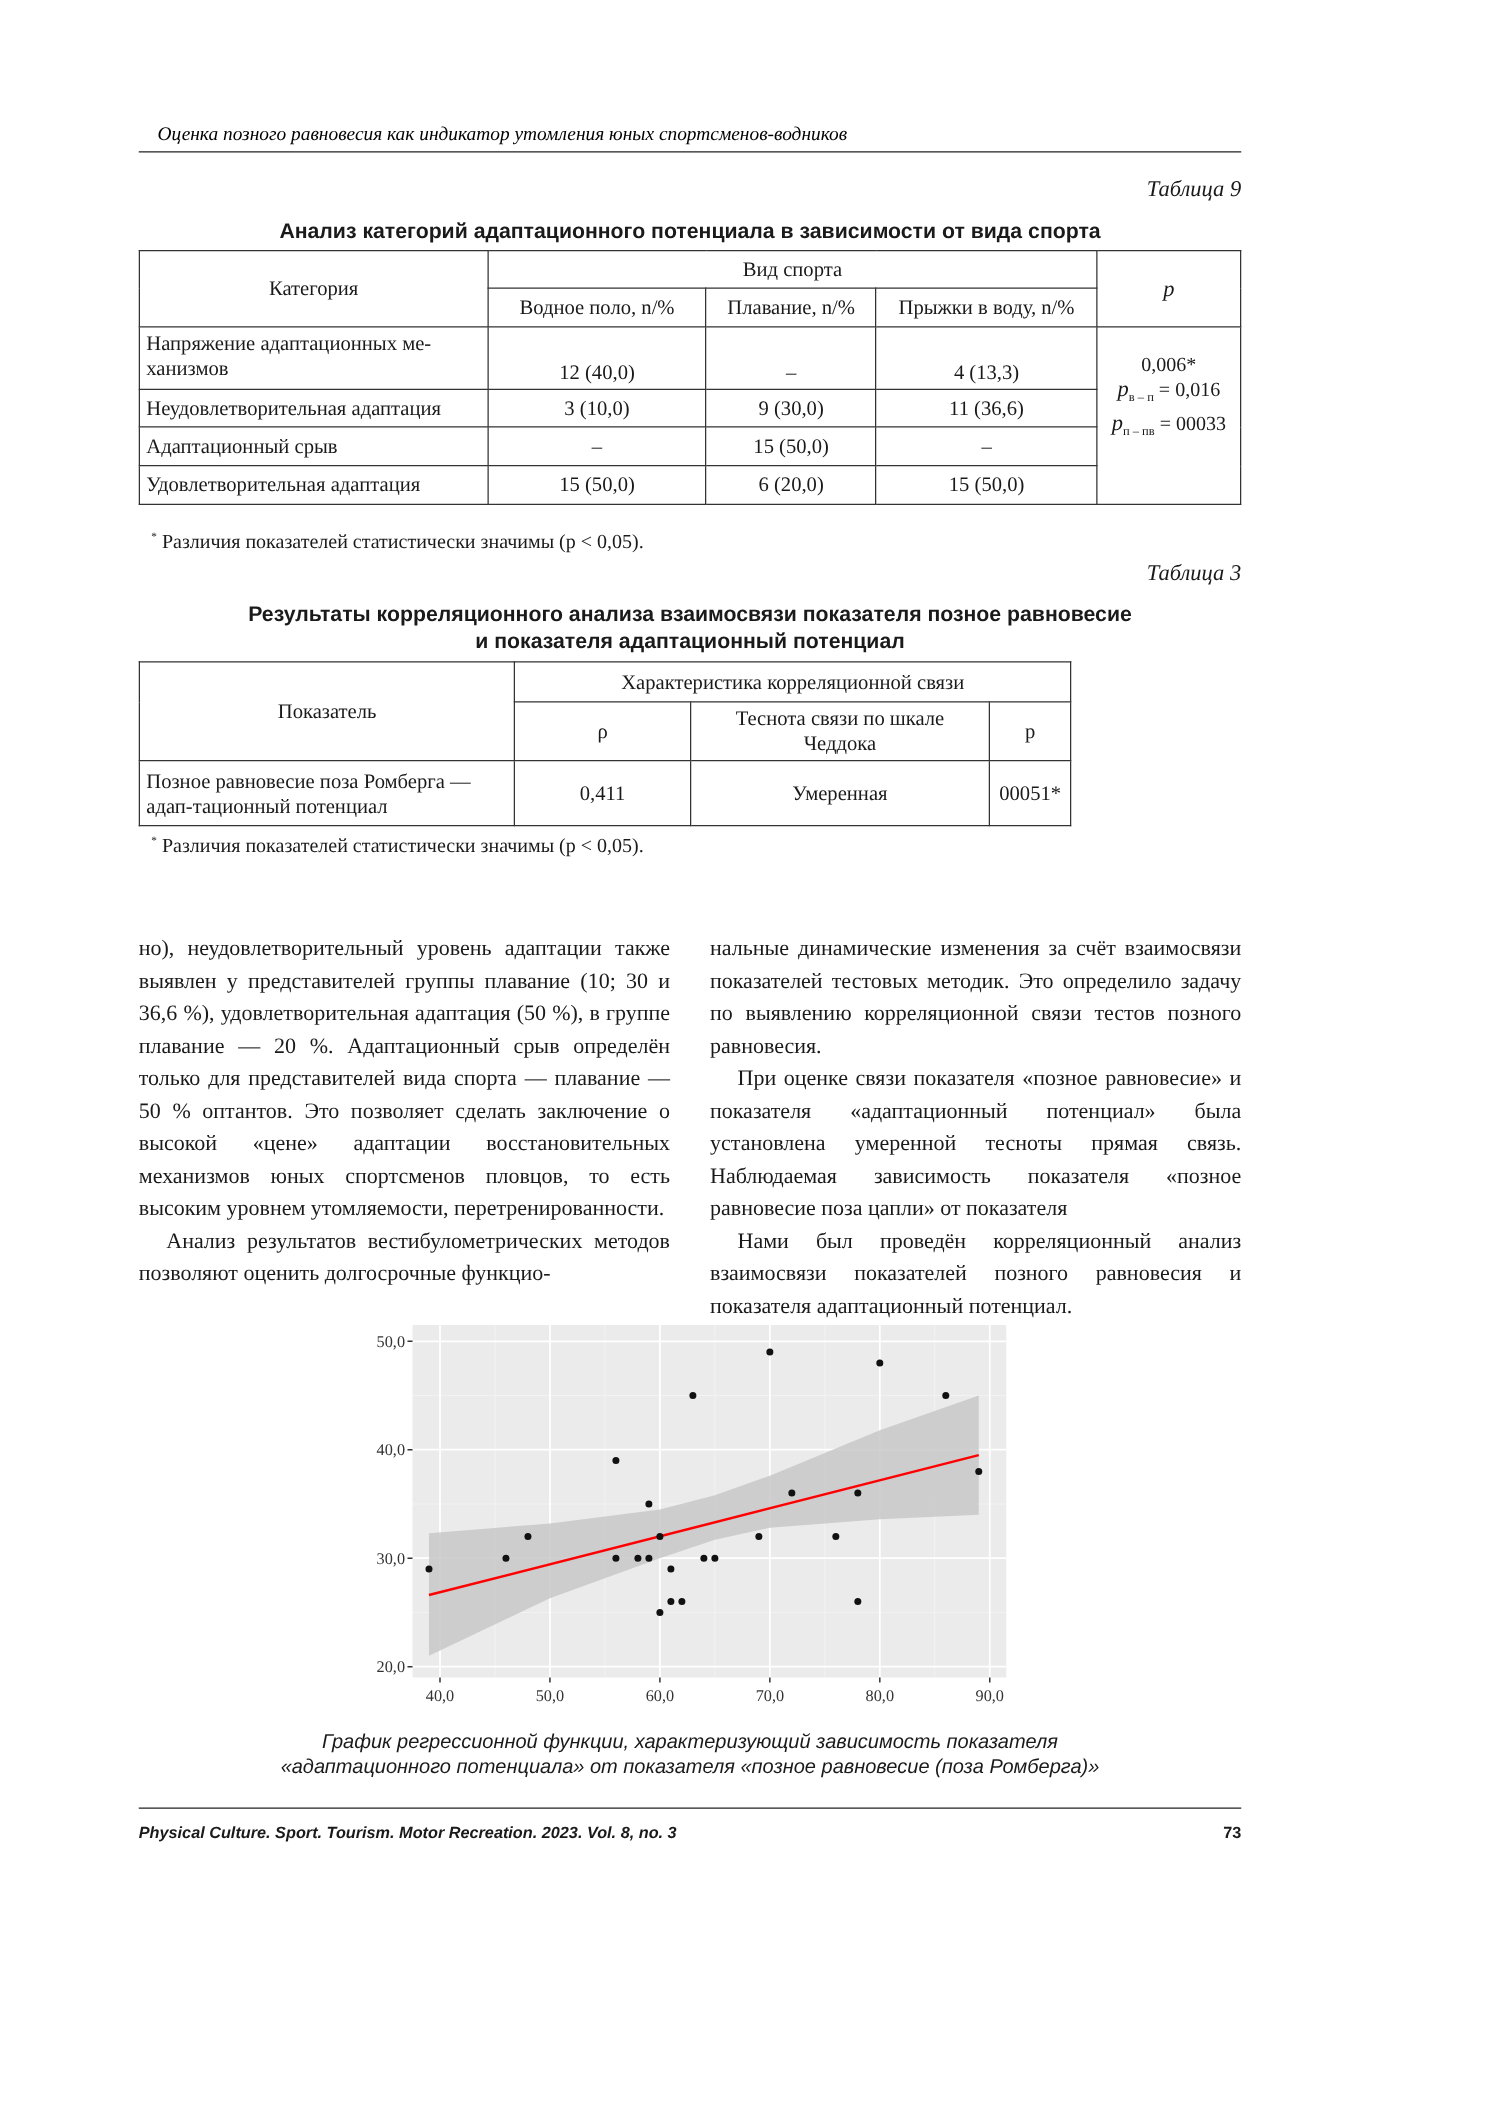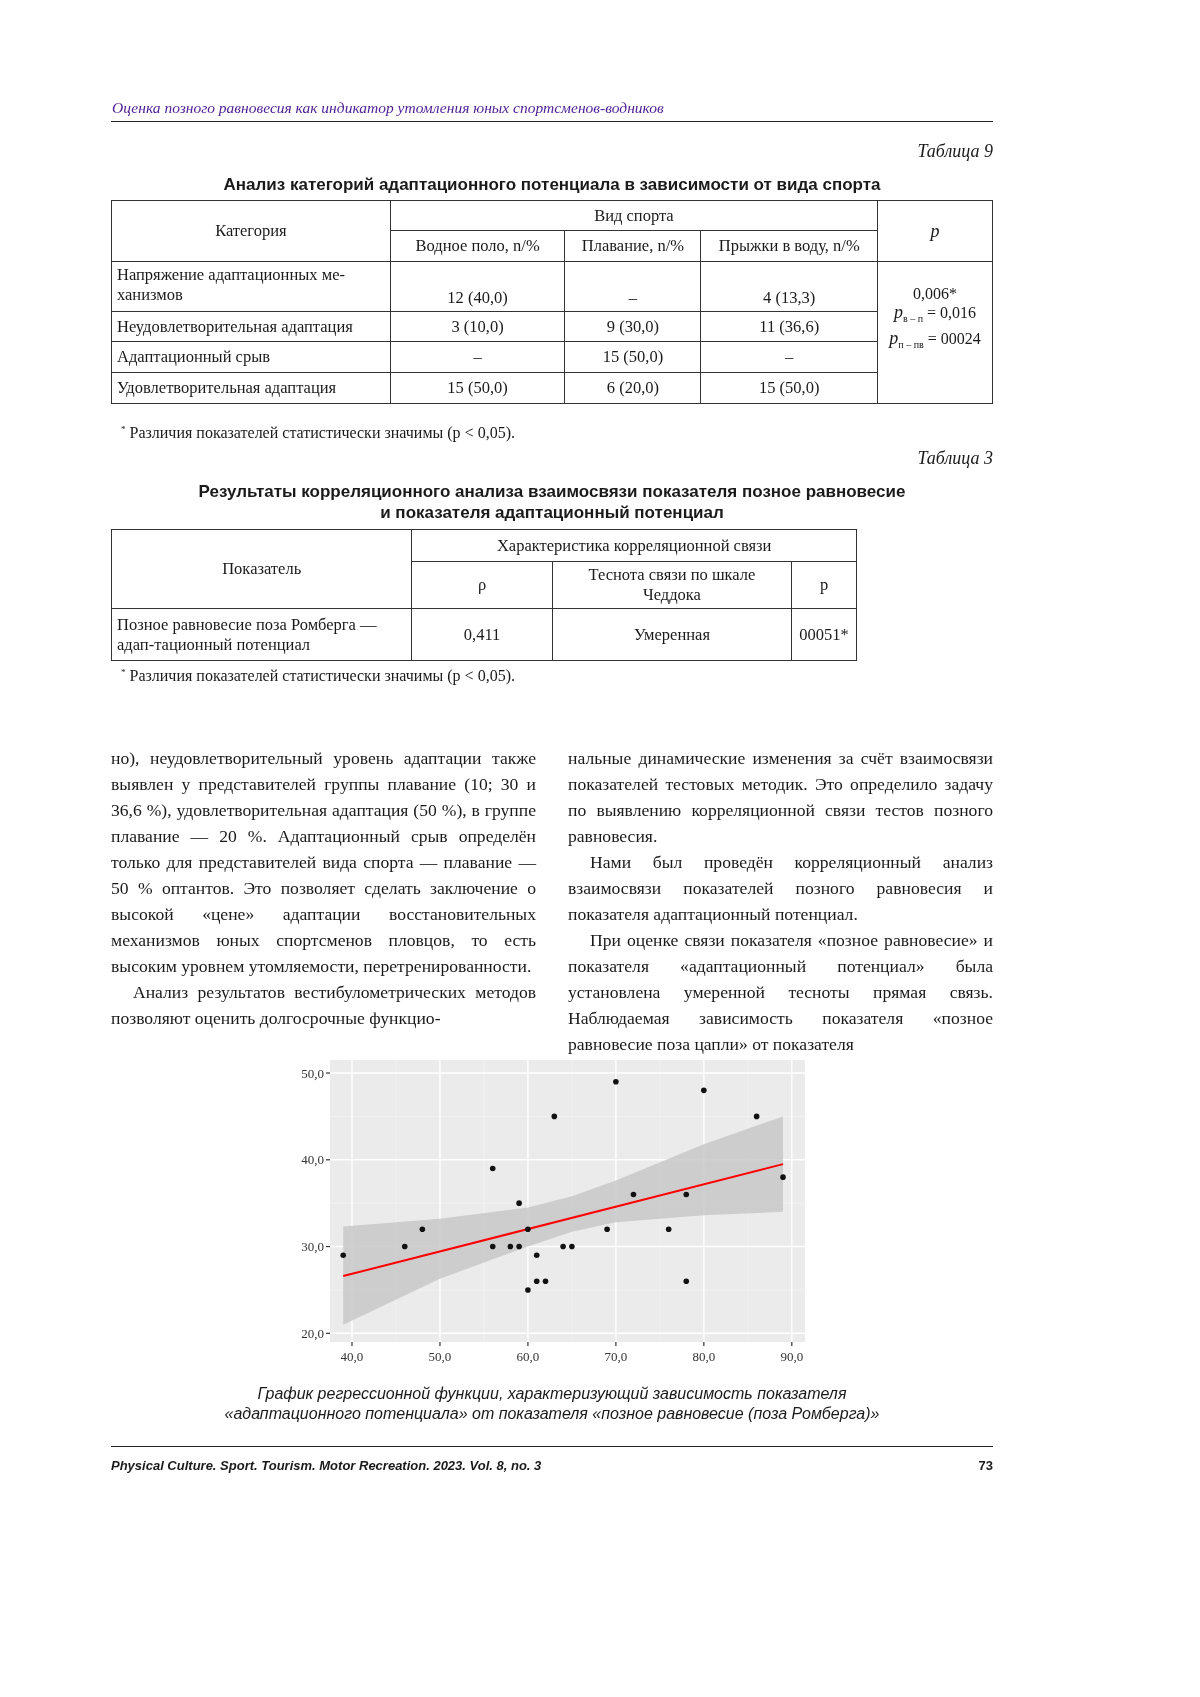--- a/index.html
+++ b/index.html
@@ -1,18 +1,18 @@
 <!DOCTYPE html>
 <html><head>
 <meta charset="utf-8">
 <style>
   html, body { margin:0; padding:0; background:#fff; }
   body { width:1200px; height:1697px; position:relative; font-family:"Liberation Serif", serif; color:#1a1a1a; overflow:hidden; }
   .abs { position:absolute; }
-  .running-head { left:112px; top:99px; width:882px; font-style:italic; font-size:15.5px; color:#4c1d95; }
+  .running-head { left:126px; top:99px; width:882px; font-style:italic; font-size:15.5px; color:#000000; }
   .head-rule { left:111px; top:121px; width:882px; height:0; border-top:1.3px solid #222; }
   .tab-label { right:207px; font-style:italic; font-size:18px; }
   .tab-title { left:111px; width:882px; text-align:center; font-family:"Liberation Sans", sans-serif; font-weight:bold; font-size:17px; line-height:21px; }
   table.data { border-collapse:collapse; font-size:16.5px; line-height:20px; }
   table.data td { border:1.2px solid #333; padding:3px 5px; vertical-align:middle; }
   .c { text-align:center; }
   .note { font-size:16px; left:121px; }
   .note sup { font-size:9px; }
   .col { font-size:17.6px; line-height:26px; text-align:justify; width:425px;margin-top:38px; }
   .col p { margin:0; }
@@ -54,21 +54,21 @@
     <td class="c">Прыжки в воду, n/%</td>
   </tr>
   <tr style="height:50px">
     <td style="vertical-align:top">Напряжение адаптационных ме-ханизмов</td>
     <td class="c" style="vertical-align:bottom">12 (40,0)</td>
     <td class="c" style="vertical-align:bottom">–</td>
     <td class="c" style="vertical-align:bottom">4 (13,3)</td>
     <td rowspan="4" class="c ptab" style="vertical-align:middle; padding-top:0;">
       <div style="margin-top:-24px">0,006*</div>
       <div><i>p</i><sub>в – п</sub> <span>= 0,016</span></div>
-      <div><i>p</i><sub>п – пв</sub> <span>= 00024</span></div>
+      <div><i>p</i><sub>п – пв</sub> <span>= 00033</span></div>
     </td>
   </tr>
   <tr style="height:30px">
     <td>Неудовлетворительная адаптация</td>
     <td class="c">3 (10,0)</td>
     <td class="c">9 (30,0)</td>
     <td class="c">11 (36,6)</td>
   </tr>
   <tr style="height:31px">
     <td>Адаптационный срыв</td>
@@ -118,22 +118,22 @@
   </table>
 
 <div class="abs note" style="top:667px;"><sup>*</sup> <span>Различия показателей статистически значимы (p &lt; 0,05).</span></div>
 
 <div class="abs col" style="left:111px; top:707px;">
   <p>но), неудовлетворительный уровень адаптации также выявлен у представителей группы плавание (10; 30 и 36,6 %), удовлетворительная адаптация (50 %), в группе плавание — 20 %. Адаптационный срыв определён только для представителей вида спорта — плавание — 50 % оптантов. Это позволяет сделать заключение о высокой «цене» адаптации восстановительных механизмов юных спортсменов пловцов, то есть высоким уровнем утомляемости, перетренированности.</p>
   <p class="ind">Анализ результатов вестибулометрических методов позволяют оценить долгосрочные функцио-</p>
 </div>
 <div class="abs col" style="left:568px; top:707px;">
   <p>нальные динамические изменения за счёт взаимосвязи показателей тестовых методик. Это определило задачу по выявлению корреляционной связи тестов позного равновесия.</p>
+  <p class="ind">При оценке связи показателя «позное равновесие» и показателя «адаптационный потенциал» была установлена умеренной тесноты прямая связь. Наблюдаемая зависимость показателя «позное равновесие поза цапли» от показателя</p>
   <p class="ind">Нами был проведён корреляционный анализ взаимосвязи показателей позного равновесия и показателя адаптационный потенциал.</p>
-  <p class="ind">При оценке связи показателя «позное равновесие» и показателя «адаптационный потенциал» была установлена умеренной тесноты прямая связь. Наблюдаемая зависимость показателя «позное равновесие поза цапли» от показателя</p>
 </div>
 
 <svg class="abs" id="chart" style="left:280px; top:1050px;" width="540" height="320">
     <rect x="50" y="10" width="475" height="282" fill="#ebebeb"></rect>
     <line x1="115.97222222222223" x2="115.97222222222223" y1="10" y2="292" stroke="#f4f4f4" stroke-width="0.7"></line>
     <line x1="203.9351851851852" x2="203.9351851851852" y1="10" y2="292" stroke="#f4f4f4" stroke-width="0.7"></line>
     <line x1="291.89814814814815" x2="291.89814814814815" y1="10" y2="292" stroke="#f4f4f4" stroke-width="0.7"></line>
     <line x1="379.8611111111111" x2="379.8611111111111" y1="10" y2="292" stroke="#f4f4f4" stroke-width="0.7"></line>
     <line x1="467.8240740740741" x2="467.8240740740741" y1="10" y2="292" stroke="#f4f4f4" stroke-width="0.7"></line>
     <line x1="50" x2="525" y1="239.93846153846152" y2="239.93846153846152" stroke="#f4f4f4" stroke-width="0.7"></line>

